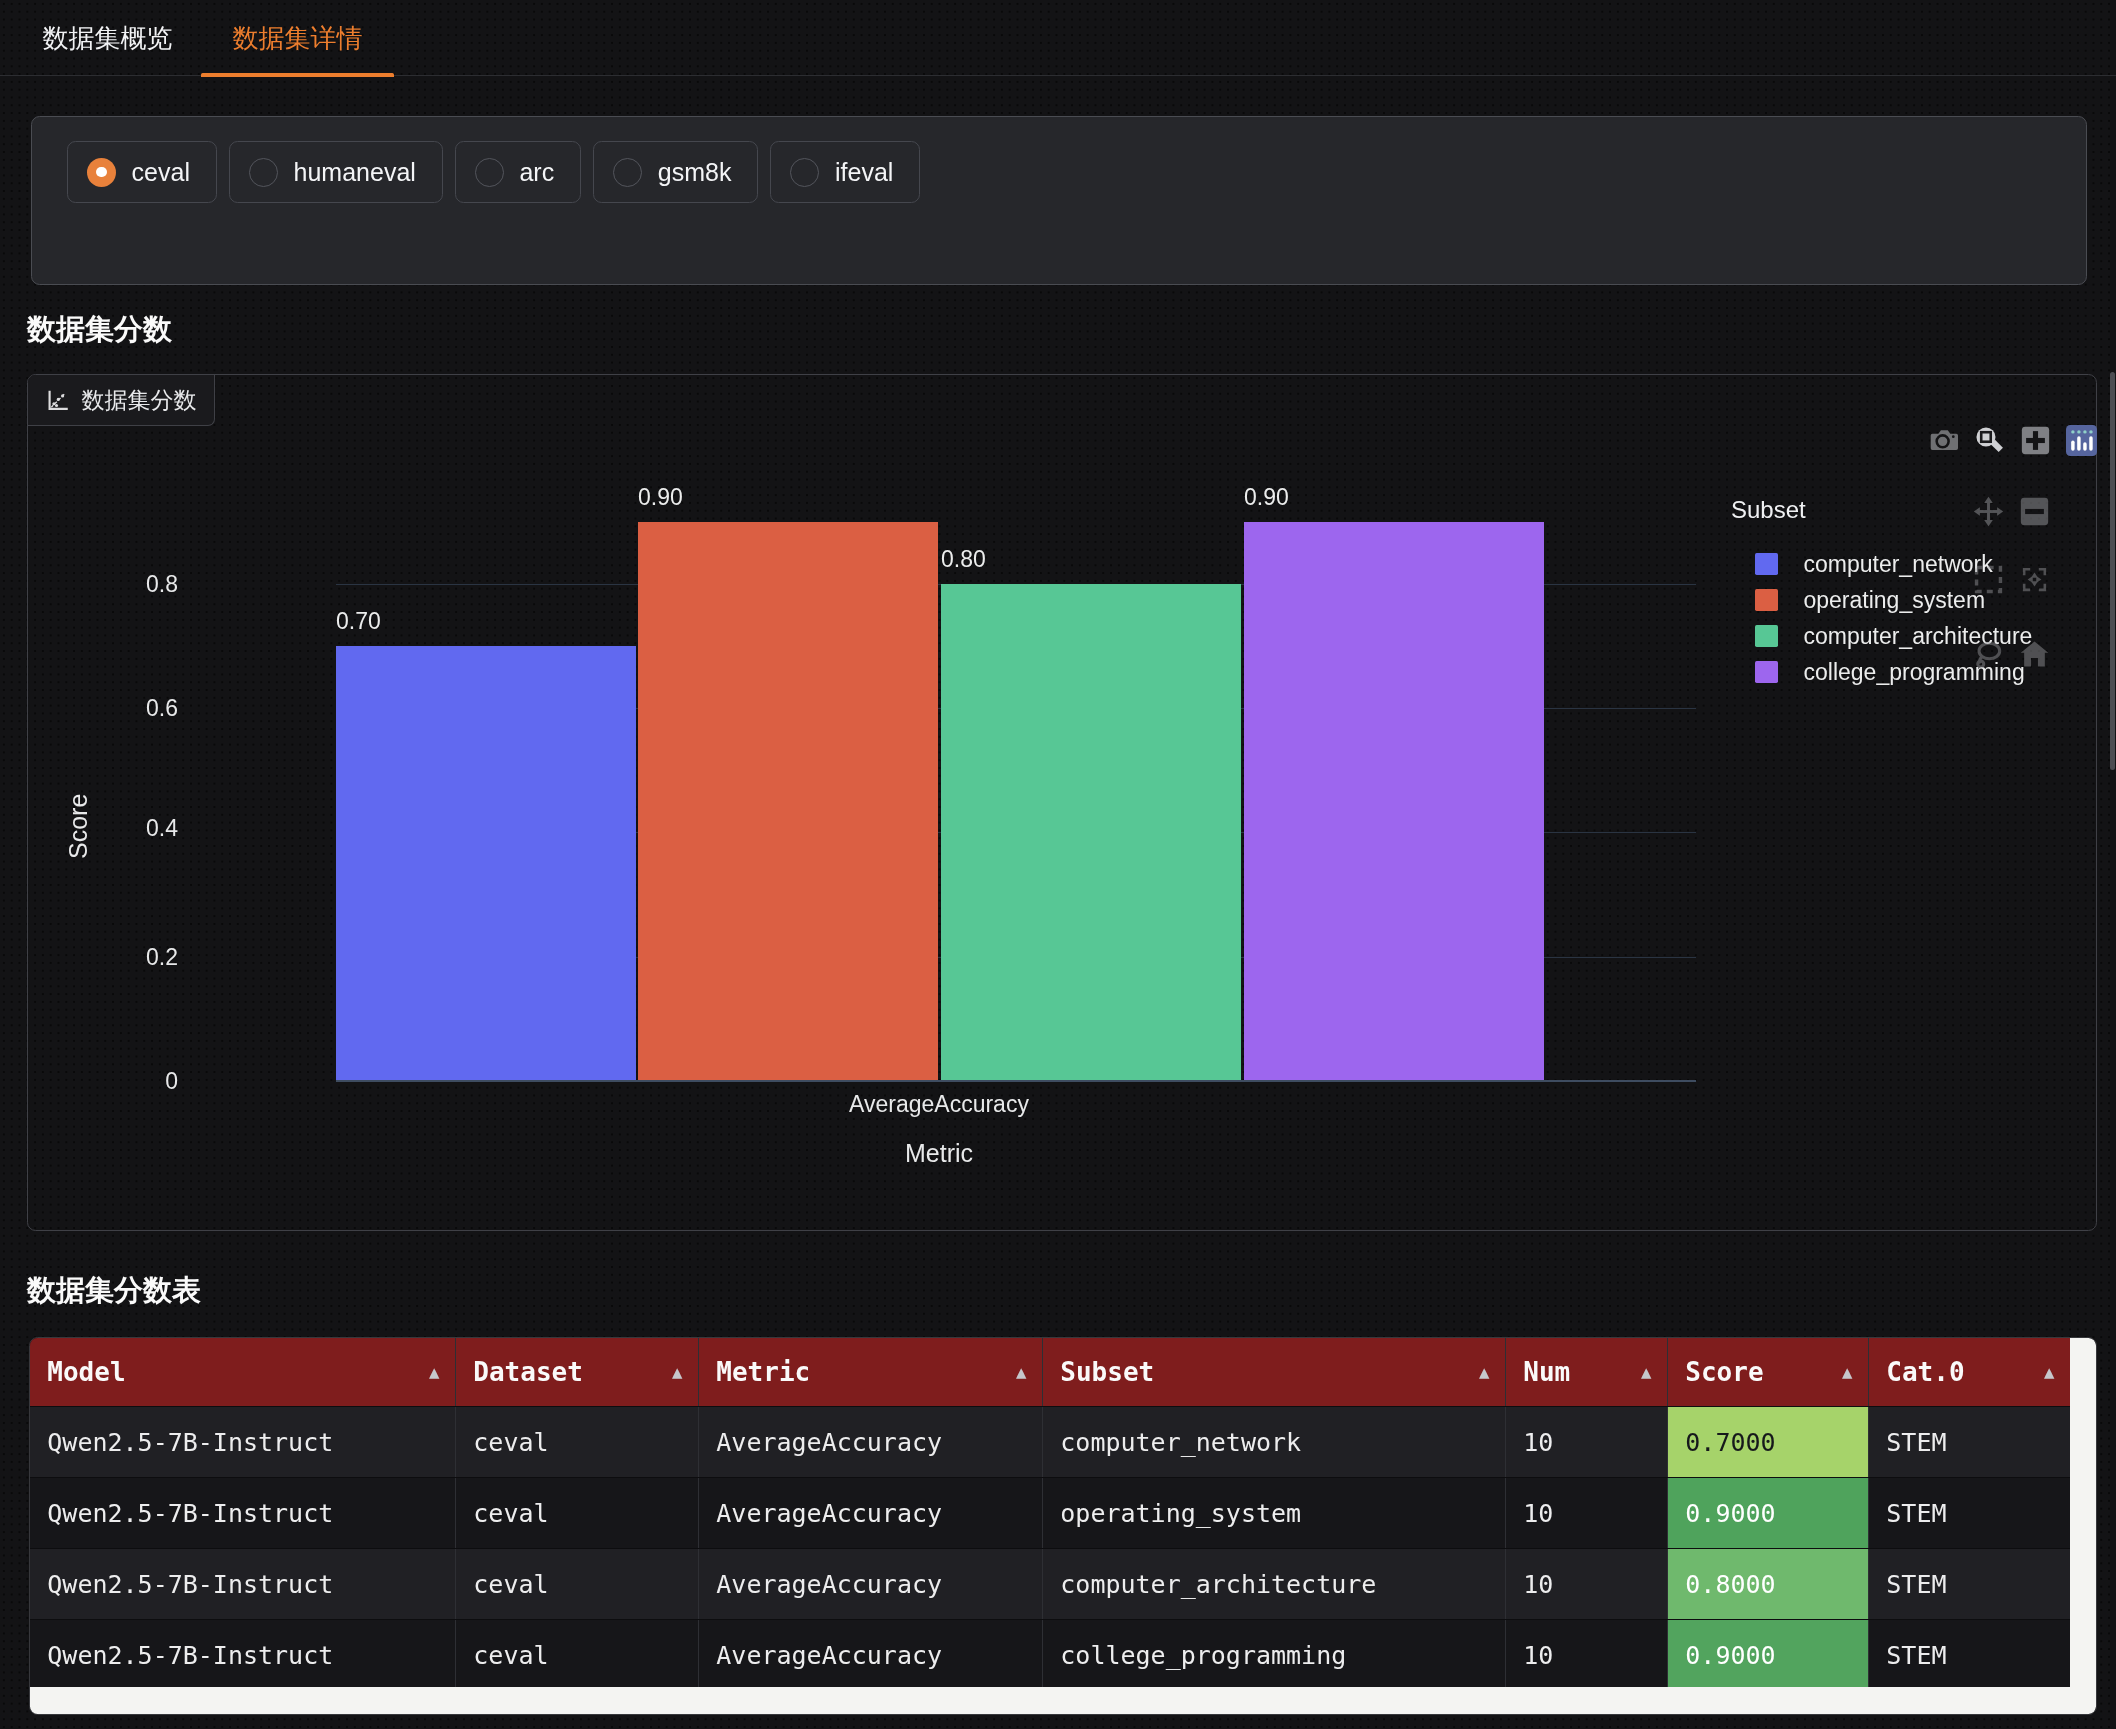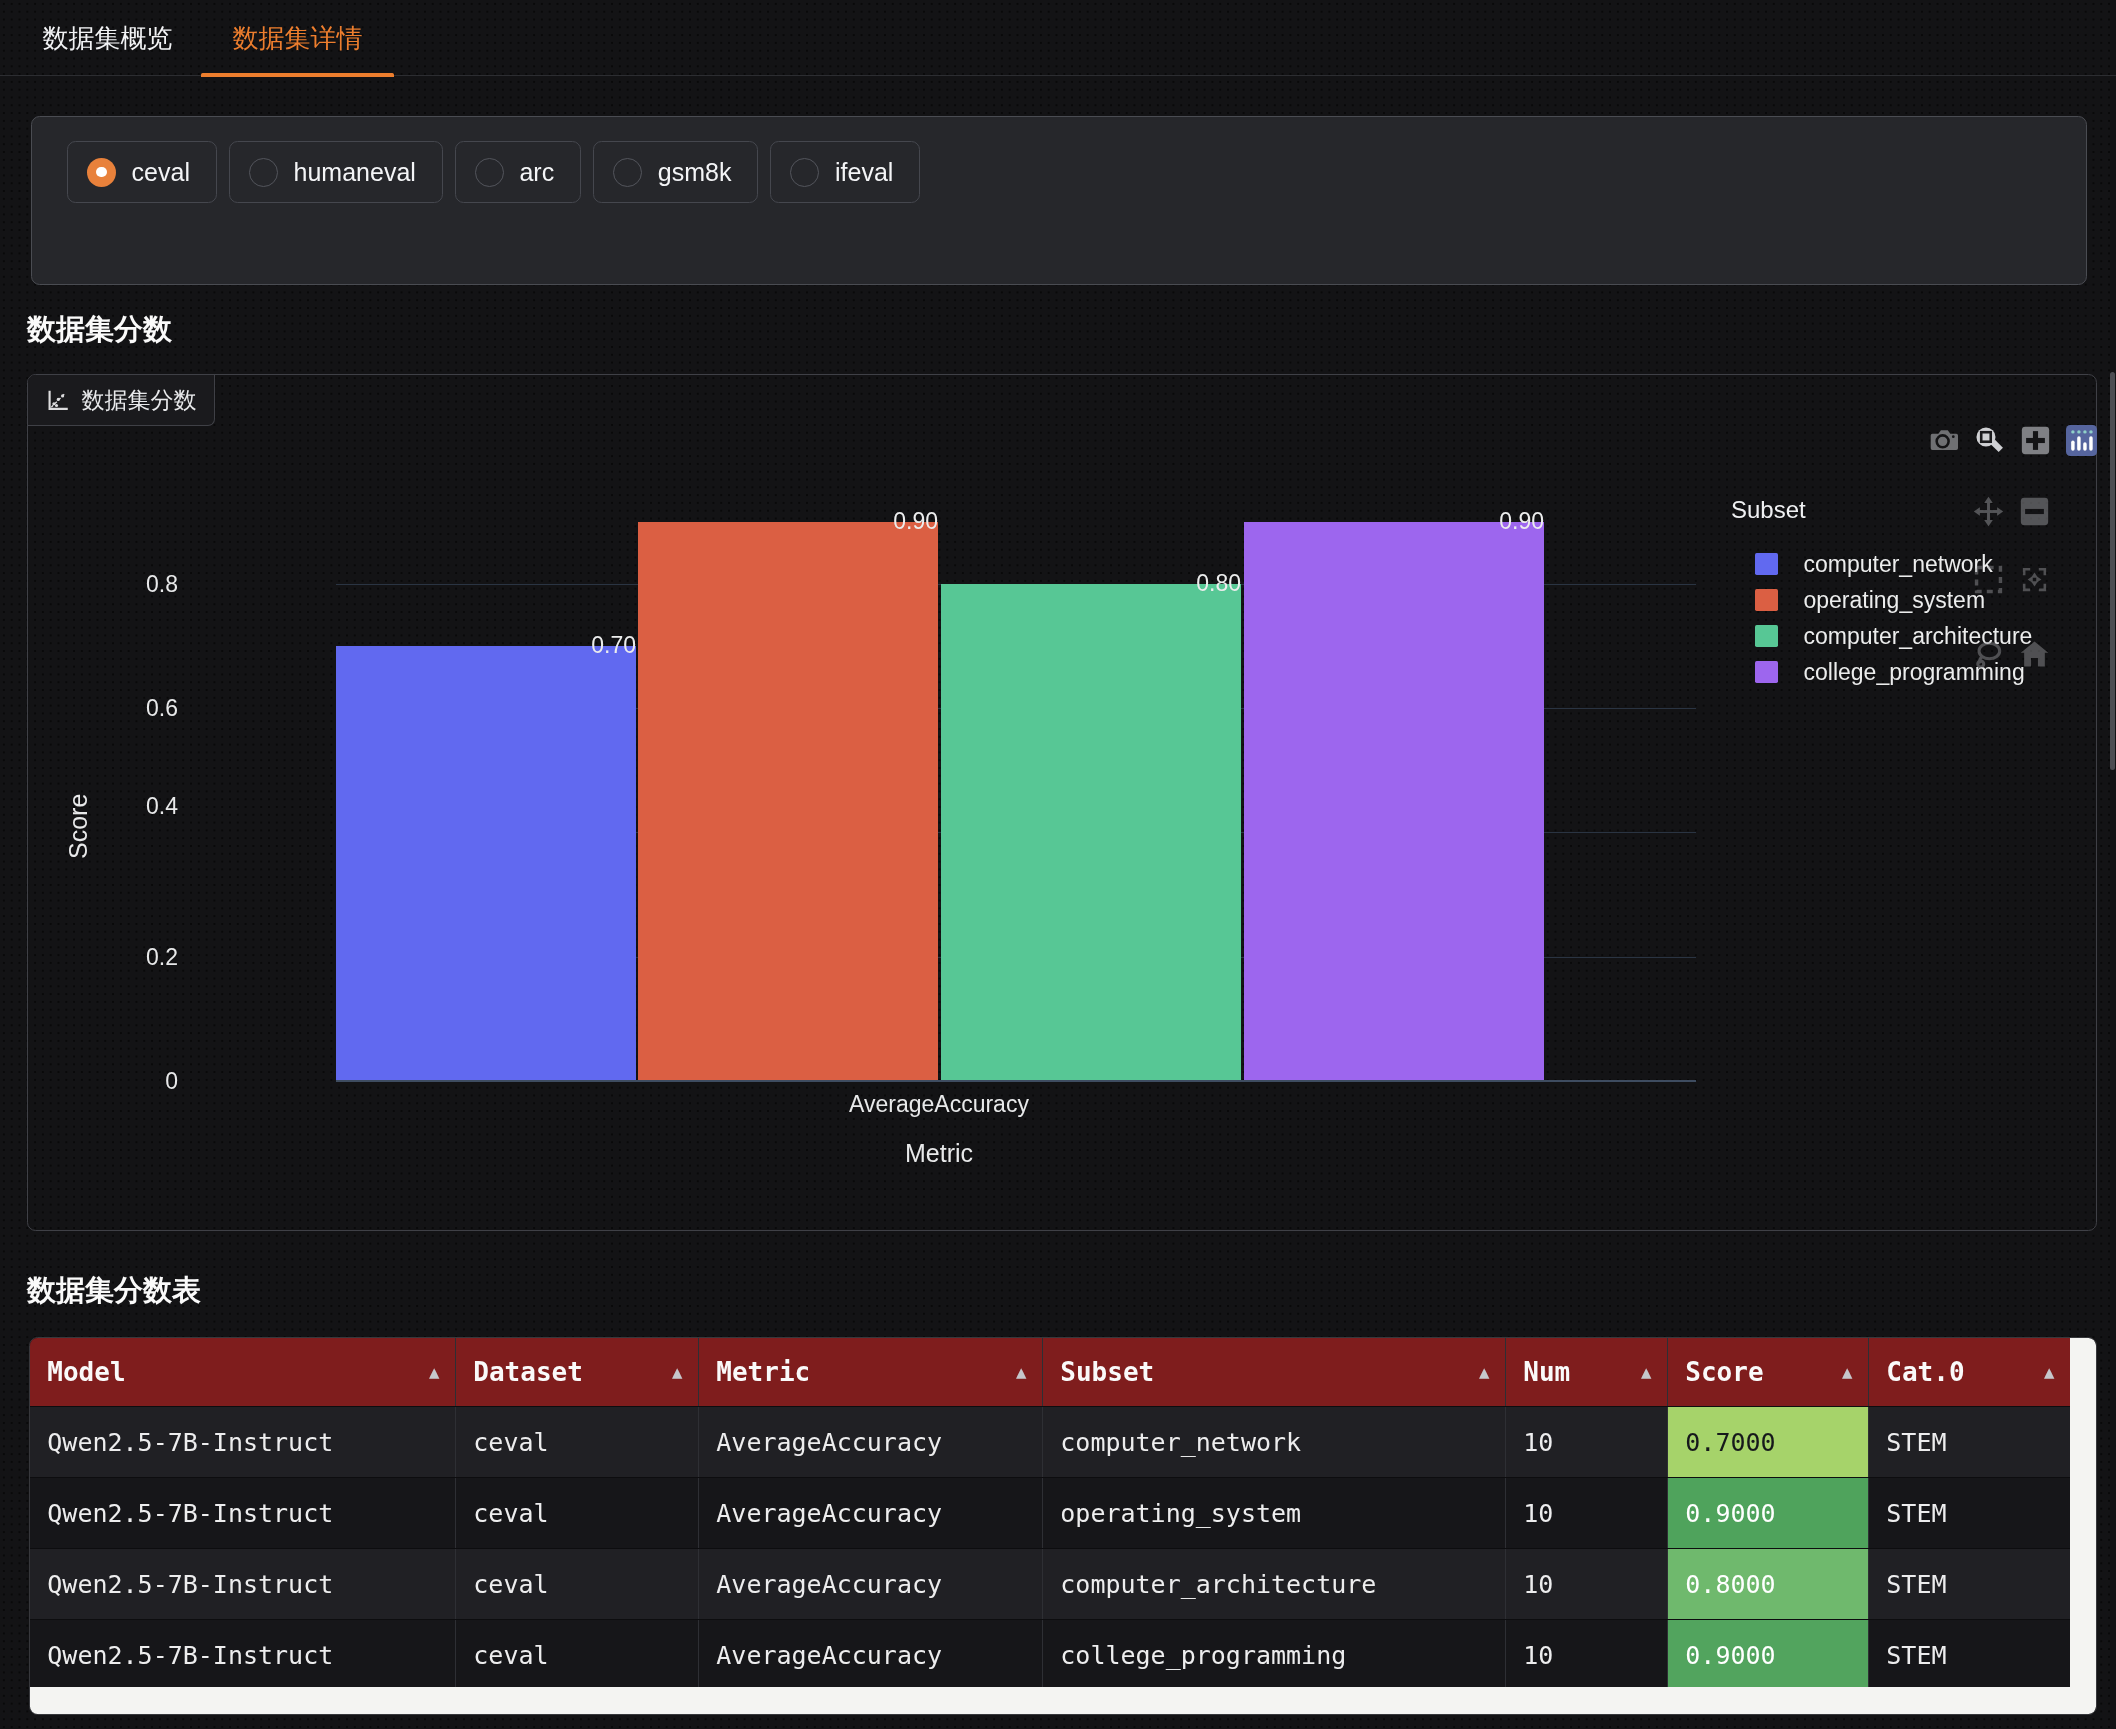--- a/index.html
+++ b/index.html
@@ -33,21 +33,21 @@
   .title-table  { top:1271px; }
   
   .chart-panel { position:absolute; left:27px; top:374px; width:2070px; height:857px; border:0.9px solid #3f4046; border-radius:8.6px; }
   .panel-chip { position:absolute; left:0; top:0; width:187px; height:51px; background:#1a1a1d; border-right:0.9px solid #3f4046; border-bottom:0.9px solid #3f4046; border-radius:7px 0 7px 0; display:flex; align-items:center; gap:12px; padding-left:19px; }
   .panel-chip-label { font-size:23px; color:#e8e9eb; }
   .chart-canvas { position:absolute; left:0; top:0; width:100%; height:100%; }
   .gridline { position:absolute; left:308px; width:1360px; height:0.9px; background:#2a3442; }
   .zeroline { position:absolute; left:308px; width:1360px; height:1.7px; background:#3e4c60; }
   .ytick { position:absolute; width:95px; text-align:right; right:auto; left:55px; font-size:23px; color:#e8e9ea; transform:translateY(-50%); }
   .bar { position:absolute; }
-  .bar-label { position:absolute; text-align:right; font-size:23px; color:#eceded;margin-top:24px; }
+  .bar-label { position:absolute; text-align:left; font-size:23px; color:#eceded; }
   .ylabel { position:absolute; left:36px; top:484px; font-size:25px; color:#e8e9ea; transform:rotate(-90deg); transform-origin:left top; }
   .xtick { position:absolute; left:738px; top:716px; width:346px; text-align:center; font-size:23px; color:#e8e9ea; }
   .xlabel { position:absolute; left:738px; top:764px; width:346px; text-align:center; font-size:25px; color:#e8e9ea; }
   
   .legend-title { position:absolute; left:1703px; top:121px; font-size:24px; color:#f0f1f3; }
   .legend-items { position:absolute; left:1727px; top:171px; }
   .legend-item { display:flex; align-items:center; gap:26px; height:36px; cursor:pointer; }
   .legend-swatch { width:22.5px; height:22.5px; border-radius:1.7px; flex:0 0 auto; }
   .legend-text { font-size:23px; color:#eceded; white-space:nowrap; }
   
@@ -215,21 +215,21 @@
     <div class="mb-icon mb-faded op45" style="left:1990px; top:263px;">
       <svg width="31" height="31" viewBox="0 0 36 36" fill="#9a9b9f">
           <polygon points="18,3 34,16 30,16 30,32 22,32 22,22 14,22 14,32 6,32 6,16 2,16"></polygon>
         </svg>
     </div>
   <div class="zeroline" style="top: 705px;"></div>
       <div class="ytick" style="top: 706px;">0</div>
       <div class="gridline" style="top: 582px;"></div>
       <div class="ytick" style="top: 582px;">0.2</div>
       <div class="gridline" style="top: 457px;"></div>
-      <div class="ytick" style="top: 431px;">0.4</div>
+      <div class="ytick" style="top: 453px;">0.4</div>
       <div class="gridline" style="top: 333px;"></div>
       <div class="ytick" style="top: 333px;">0.6</div>
       <div class="gridline" style="top: 209px;"></div>
       <div class="ytick" style="top: 209px;">0.8</div>
       <div class="bar" style="left: 308px; top: 271px; width: 300px; height: 434px; background: rgb(97, 105, 240);"></div>
       <div class="bar-label" style="left: 308px; top: 233px; width: 300px;">0.70</div>
       <div class="bar" style="left: 610px; top: 147px; width: 300px; height: 558px; background: rgb(219, 95, 67);"></div>
       <div class="bar-label" style="left: 610px; top: 109px; width: 300px;">0.90</div>
       <div class="bar" style="left: 913px; top: 209px; width: 300px; height: 496px; background: rgb(87, 199, 149);"></div>
       <div class="bar-label" style="left: 913px; top: 171px; width: 300px;">0.80</div>

